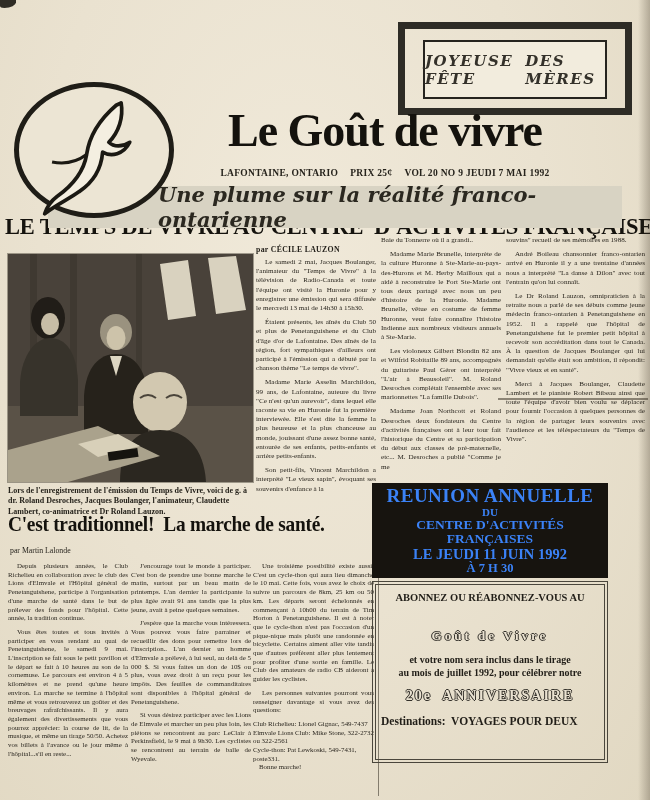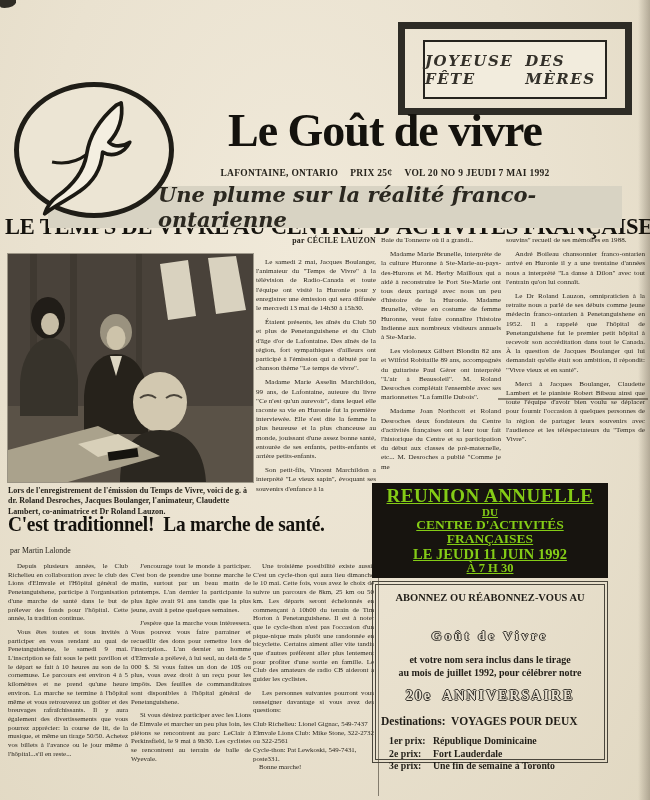--- a/index.html
+++ b/index.html
@@ -38,21 +38,21 @@
     letter-spacing:0.3px; }
   #tagline-bar { position:absolute; left:48px; top:186px; width:574px; height:42px;
     background:#d8d3c3; display:flex; align-items:center; justify-content:center;
     padding-left:110px; z-index:2; }
   #tagline-text { font-style:italic; font-weight:bold; font-size:21px; color:#2b2820;
     font-family:"DejaVu Serif",serif; }
 
   
   #headline1 { position:absolute; left:5px; top:214px; width:630px; font-size:22.5px;
     font-weight:bold; white-space:pre; letter-spacing:-0.2px; color:#15130e; }
-  #byline1 { position:absolute; left:256px; top:236px; width:120px; text-align:right;
+  #byline1 { position:absolute; left:256px; top:245px; width:120px; text-align:left;
     font-size:7.8px; font-weight:bold; letter-spacing:0.3px; }
   #photo { position:absolute; left:8px; top:254px; width:245px; height:228px;
     background:#5a5247; overflow:hidden; box-shadow:0 0 0 1px rgba(40,35,25,0.4); }
   #photo-caption { position:absolute; left:8px; top:486px; width:250px; font-size:8px;
     font-weight:bold; line-height:1.3; color:#26231c; }
 
   .a1col { position:absolute; font-size:7.1px; line-height:9.2px; text-align:justify;
     overflow:hidden; color:#2a261f; }
   #col-a { left:256px; top:258px; width:120px; height:282px; }
   #col-b { left:381px; top:236px; width:120px; height:246px; }
@@ -72,21 +72,21 @@
   #col-1 { left:8px; top:562px; width:120px; height:236px; }
   #col-2 { left:131px; top:562px; width:120px; height:236px; }
   #col-3 { left:253px; top:562px; width:121px; height:236px; }
   .a2col p { margin-bottom:5px; text-indent:9px; }
   .a2col p.contact { text-align:left; text-indent:0; margin-bottom:0; }
   #col-rule { position:absolute; left:378px; top:514px; width:1px; height:282px;
     background:rgba(50,44,32,0.55); }
 
   
   #reunion-box { position:absolute; left:372px; top:483px; width:236px; height:95px;
-    background:#17140f; color:#84cc16; text-align:center; font-weight:bold; padding-top:2px;text-decoration:underline; }
+    background:#17140f; color:#3b82f6; text-align:center; font-weight:bold; padding-top:2px; }
   .r1 { font-size:19px; line-height:21px; letter-spacing:0.5px; }
   .r2 { font-size:11px; line-height:12px; }
   .r3 { font-size:13.5px; line-height:14px; }
   .r4 { font-size:13.5px; line-height:14px; }
   .r5 { font-size:14.5px; line-height:16px; }
   .r6 { font-size:12.5px; line-height:13px; }
 
   
   #sub-box { position:absolute; left:372px; top:581px; width:236px; height:182px;
     border:1px solid #4a463c; padding:2px; }
@@ -219,31 +219,17 @@
   <div id="sub-box">
     <div id="sub-inner">
       <div class="sub-header">ABONNEZ OU RÉABONNEZ-VOUS AU</div>
       <div class="sub-brand outlined">Goût de Vivre</div>
       <div class="sub-body">
         <div>et votre nom sera inclus dans le tirage</div>
         <div>au mois de juillet 1992, pour célébrer notre</div>
       </div>
       <div class="sub-anniv outlined">20e  ANNIVERSAIRE</div>
       <div class="sub-dest">Destinations:  VOYAGES POUR DEUX</div>
-      <div class="sub-prizes">
-        <div class="prize-row">
-          <span class="prize-label">1er prix:</span>
-          <span>République Dominicaine</span>
-        </div>
-        <div class="prize-row">
-          <span class="prize-label">2e prix:</span>
-          <span>Fort Lauderdale</span>
-        </div>
-        <div class="prize-row">
-          <span class="prize-label">3e prix:</span>
-          <span>Une fin de semaine à Toronto</span>
-        </div>
-      </div>
     </div>
   </div>
 
   <div class="edge-shade"></div>
 </div>
 
 </body></html>

